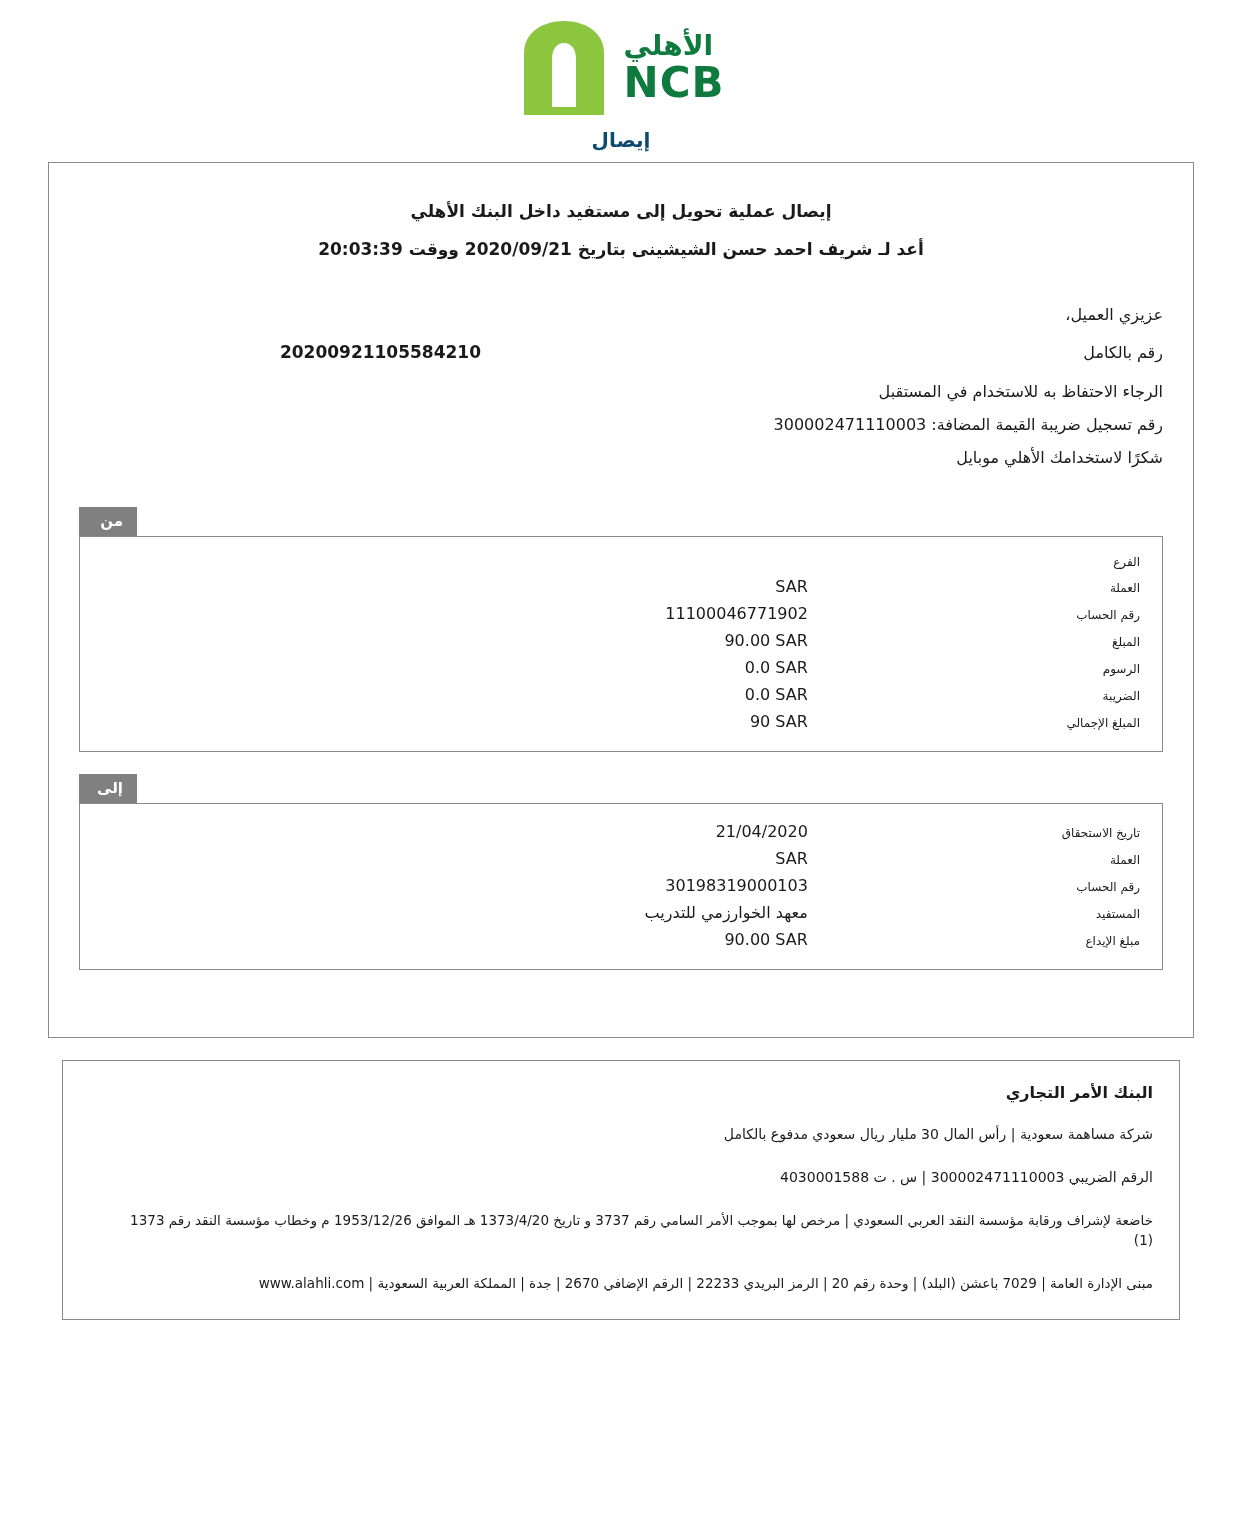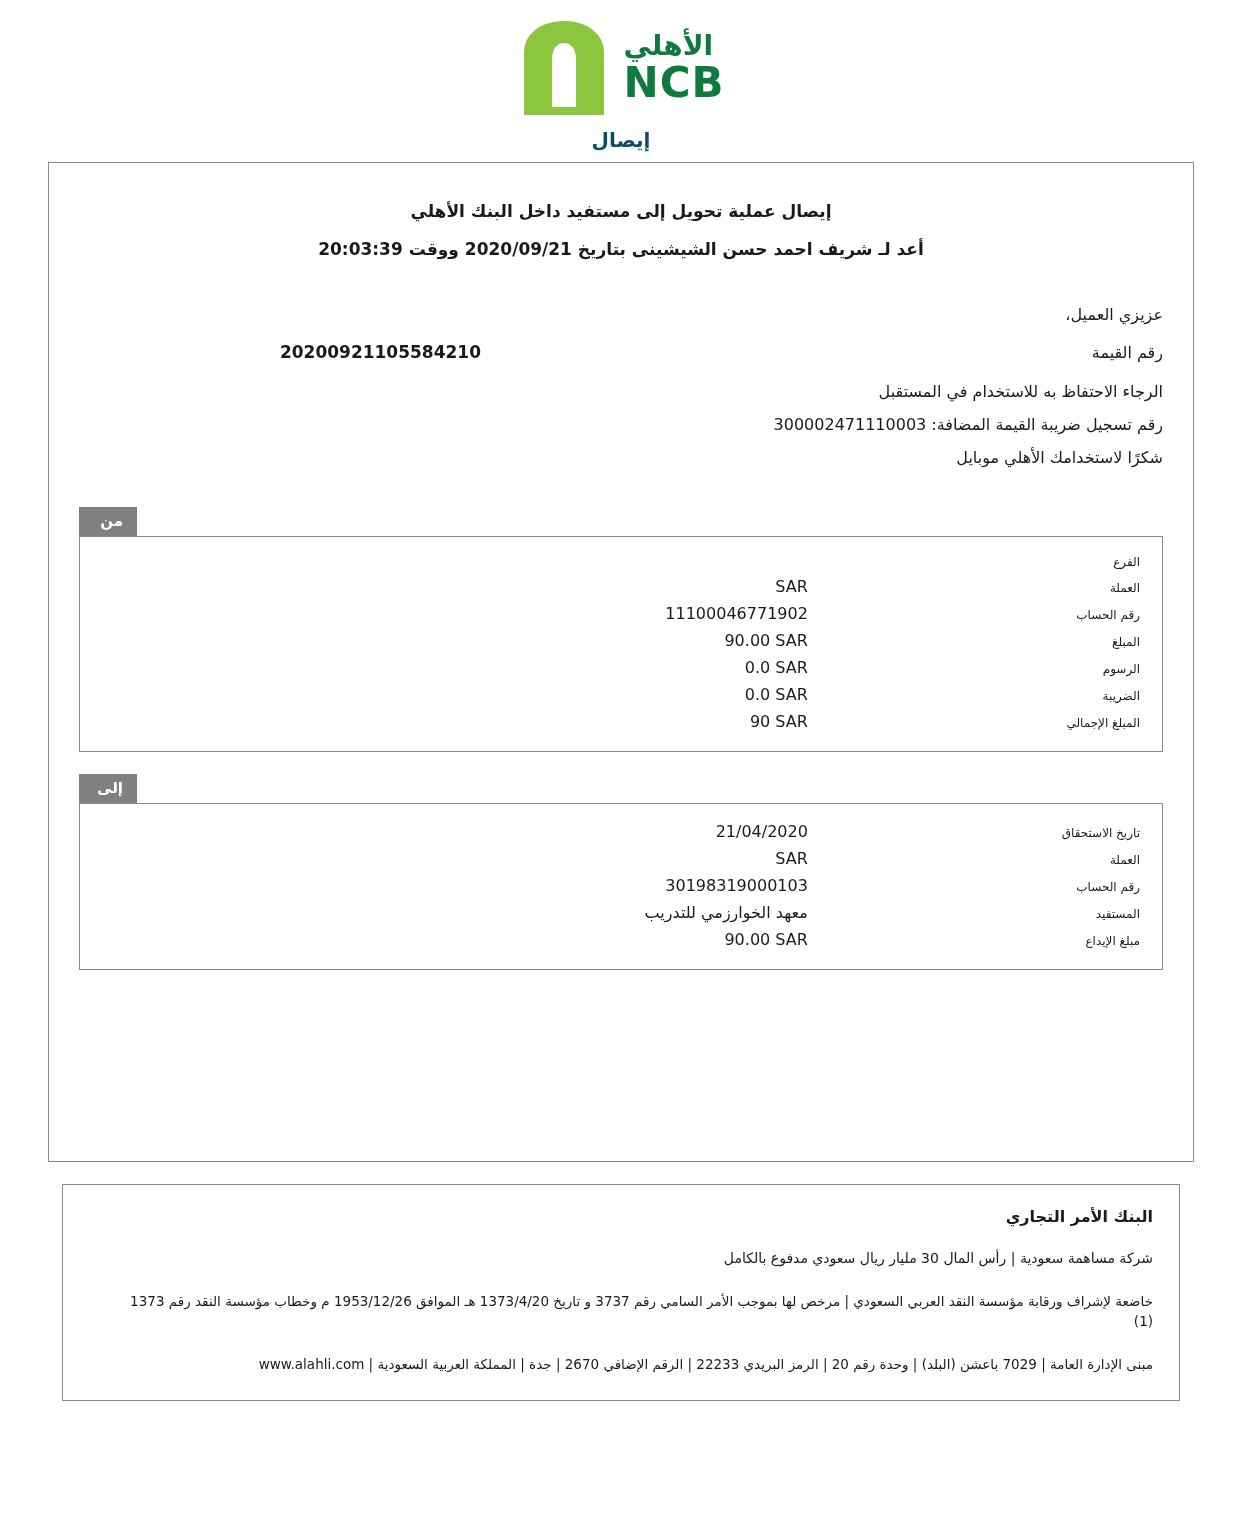--- a/index.html
+++ b/index.html
@@ -70,21 +70,21 @@
     margin-bottom: 10px;
   }
 
   
   .main-box {
     position: relative;
     margin: 0 48px;
     border: 1px solid #8a8a8a;
     box-sizing: border-box;
     padding: 26px 30px 14px 30px;
-    height: 1000px;
+    height: 876px;
   }
 
   .center-title {
     text-align: center;
     font-size: 17px;
     font-weight: 700;
     margin-top: 12px;
   }
   .center-sub {
     text-align: center;
@@ -223,21 +223,21 @@
   </div>
 
   <div class="main-box">
 
     <div class="center-title">إيصال عملية تحويل إلى مستفيد داخل البنك الأهلي</div>
     <div class="center-sub">أعد لـ شريف احمد حسن الشيشينى بتاريخ 2020/09/21 ووقت 20:03:39</div>
 
     <div class="greeting">عزيزي العميل،</div>
 
     <div class="kv">
-      <div class="label">رقم القيمة</div>
+      <div class="label">رقم بالكامل</div>
       <div class="value">20200921105584210</div>
     </div>
 
     <div class="note-line first">الرجاء الاحتفاظ به للاستخدام في المستقبل</div>
     <div class="note-line">رقم تسجيل ضريبة القيمة المضافة: 300002471110003</div>
     <div class="note-line">شكرًا لاستخدامك الأهلي موبايل</div>
 
     <div class="section-bar">
       <div class="bar">من</div>
     </div>
@@ -296,17 +296,18 @@
         <div class="r-label">مبلغ الإيداع</div>
         <div class="r-value">90.00 SAR</div>
       </div>
     </div>
 
   </div>
 
   <div class="footer-box">
     <div class="footer-title">البنك الأمر التجاري</div>
     <div class="footer-line">شركة مساهمة سعودية | رأس المال 30 مليار ريال سعودي مدفوع بالكامل</div>
+    <div class="footer-line">الرقم الضريبي 300002471110003 | س . ت 4030001588</div>
     <div class="footer-line small">خاضعة لإشراف ورقابة مؤسسة النقد العربي السعودي | مرخص لها بموجب الأمر السامي رقم 3737 و تاريخ 1373/4/20 هـ الموافق 1953/12/26 م وخطاب مؤسسة النقد رقم 1373 (1)</div>
     <div class="footer-line small">مبنى الإدارة العامة | 7029 باعشن (البلد) | وحدة رقم 20 | الرمز البريدي 22233 | الرقم الإضافي 2670 | جدة | المملكة العربية السعودية | www.alahli.com</div>
   </div>
 
 </div>
 
 </body></html>

